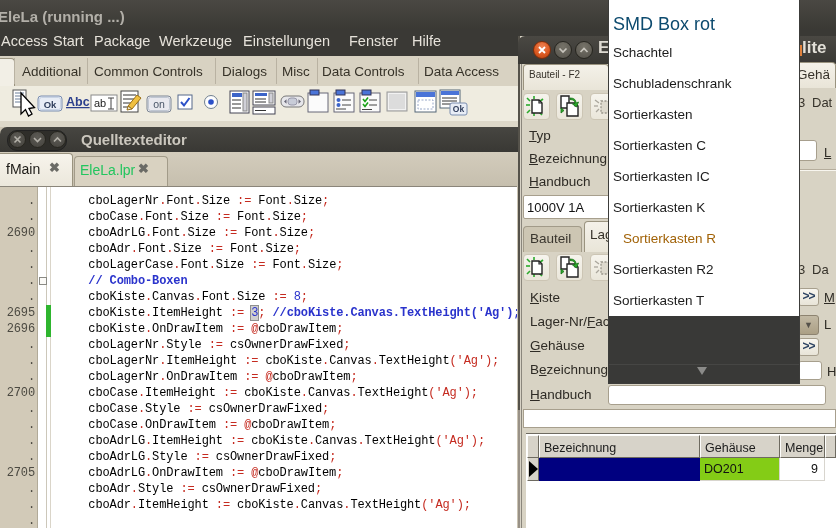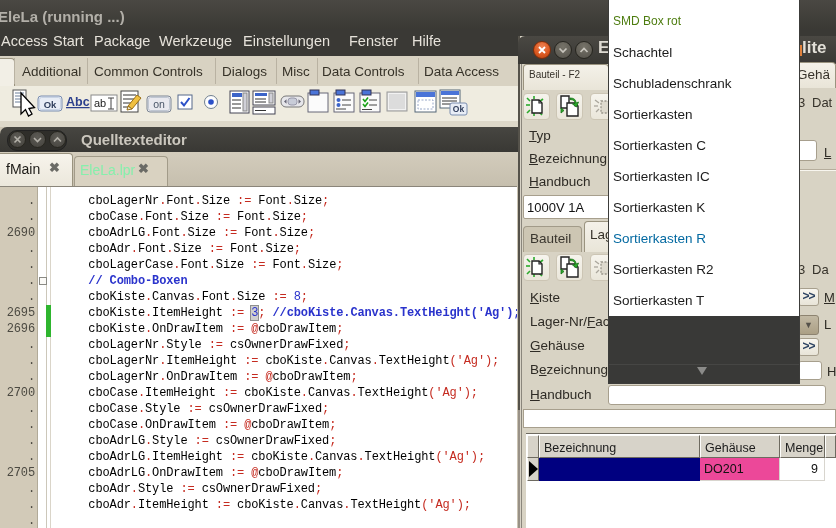--- a/index.html
+++ b/index.html
@@ -186,21 +186,21 @@
 <div class="abs" style="left:29px;top:131px;width:17px;height:17px;border-radius:50%;background:radial-gradient(circle at 50% 35%,#5d5b55,#44423d);border:1px solid #27261f;box-sizing:border-box;"><svg width="15" height="15">
       <path d="M4 6 L7.5 9.5 L11 6" stroke="#b4b1a9" stroke-width="1.6" fill="none"></path>
     </svg></div>
 <div class="abs" style="left:49px;top:131px;width:17px;height:17px;border-radius:50%;background:radial-gradient(circle at 50% 35%,#5d5b55,#44423d);border:1px solid #27261f;box-sizing:border-box;"><svg width="15" height="15">
       <path d="M4 9.5 L7.5 6 L11 9.5" stroke="#b4b1a9" stroke-width="1.6" fill="none"></path>
     </svg></div>
 <div class="abs" style="left:81px;top:131px;font-size:15px;font-weight:bold;color:#cbc7be;">Quelltexteditor</div>
 
 <div class="abs" style="left:0;top:152px;width:518px;height:34px;background:linear-gradient(#d3ccbc,#c6bfae);"></div>
 <div class="abs" style="left:74px;top:156px;width:92px;height:30px;background:#d9d2c1;border:1px solid #a29b89;border-bottom:none;border-radius:4px 4px 0 0;"></div>
-<div class="abs" style="left:80px;top:162px;font-size:14px;color:#86efac;">EleLa.lpr</div>
+<div class="abs" style="left:80px;top:162px;font-size:14px;color:#22c55e;">EleLa.lpr</div>
 <div class="abs" style="left:138px;top:161px;font-size:13px;font-weight:bold;color:#6b6b66;">✖</div>
 <div class="abs" style="left:-6px;top:153px;width:77px;height:33px;background:linear-gradient(#f7f4ec,#ebe7db);border:1px solid #9a937f;border-bottom:none;border-radius:4px 4px 0 0;"></div>
 <div class="abs" style="left:6px;top:161px;font-size:14px;color:#1d1b17;">fMain</div>
 <div class="abs" style="left:49px;top:160px;font-size:13px;font-weight:bold;color:#6b6b66;">✖</div>
 
 <div class="abs" style="left:0;top:186px;width:517px;height:342px;background:#fff;border-top:1px solid #8a857a;box-sizing:border-box;"></div>
 <div class="abs" style="left:0;top:187px;width:37px;height:341px;background:#d2cab8;"></div>
 <div class="abs" style="left:37px;top:187px;width:1px;height:341px;background:#b1aa98;"></div>
 <div class="abs" style="left:46px;top:187px;width:1px;height:341px;background:#ccc7ba;"></div>
 <div class="abs" style="left:50px;top:187px;width:1px;height:341px;background:#dad5c9;"></div>
@@ -242,22 +242,22 @@
     <pre>    <span class="com">// Combo-Boxen</span></pre>
     <pre>    cboKiste<span class="sym">.</span>Canvas<span class="sym">.</span>Font<span class="sym">.</span>Size<span class="sym"> := </span><span class="num">8</span><span class="sym">;</span></pre>
     <pre>    cboKiste<span class="sym">.</span>ItemHeight<span class="sym"> := </span><span class="num hl">3</span><span class="sym">; </span><span class="com">//cboKiste.Canvas.TextHeight('Ag');</span></pre>
     <pre>    cboKiste<span class="sym">.</span>OnDrawItem<span class="sym"> := </span><span class="sym">@</span>cboDrawItem<span class="sym">;</span></pre>
     <pre>    cboLagerNr<span class="sym">.</span>Style<span class="sym"> := </span>csOwnerDrawFixed<span class="sym">;</span></pre>
     <pre>    cboLagerNr<span class="sym">.</span>ItemHeight<span class="sym"> := </span>cboKiste<span class="sym">.</span>Canvas<span class="sym">.</span>TextHeight<span class="sym">('</span><span class="sym">Ag</span><span class="sym">')</span><span class="sym">;</span></pre>
     <pre>    cboLagerNr<span class="sym">.</span>OnDrawItem<span class="sym"> := </span><span class="sym">@</span>cboDrawItem<span class="sym">;</span></pre>
     <pre>    cboCase<span class="sym">.</span>ItemHeight<span class="sym"> := </span>cboKiste<span class="sym">.</span>Canvas<span class="sym">.</span>TextHeight<span class="sym">('</span><span class="sym">Ag</span><span class="sym">')</span><span class="sym">;</span></pre>
     <pre>    cboCase<span class="sym">.</span>Style<span class="sym"> := </span>csOwnerDrawFixed<span class="sym">;</span></pre>
     <pre>    cboCase<span class="sym">.</span>OnDrawItem<span class="sym"> := </span><span class="sym">@</span>cboDrawItem<span class="sym">;</span></pre>
+    <pre>    cboAdrLG<span class="sym">.</span>ItemHeight<span class="sym"> := </span>cboKiste<span class="sym">.</span>Canvas<span class="sym">.</span>TextHeight<span class="sym">('</span><span class="sym">Ag</span><span class="sym">')</span><span class="sym">;</span></pre>
     <pre>    cboAdrLG<span class="sym">.</span>Style<span class="sym"> := </span>csOwnerDrawFixed<span class="sym">;</span></pre>
-    <pre>    cboAdrLG<span class="sym">.</span>ItemHeight<span class="sym"> := </span>cboKiste<span class="sym">.</span>Canvas<span class="sym">.</span>TextHeight<span class="sym">('</span><span class="sym">Ag</span><span class="sym">')</span><span class="sym">;</span></pre>
     <pre>    cboAdrLG<span class="sym">.</span>OnDrawItem<span class="sym"> := </span><span class="sym">@</span>cboDrawItem<span class="sym">;</span></pre>
     <pre>    cboAdr<span class="sym">.</span>Style<span class="sym"> := </span>csOwnerDrawFixed<span class="sym">;</span></pre>
     <pre>    cboAdr<span class="sym">.</span>ItemHeight<span class="sym"> := </span>cboKiste<span class="sym">.</span>Canvas<span class="sym">.</span>TextHeight<span class="sym">('</span><span class="sym">Ag</span><span class="sym">')</span><span class="sym">;</span></pre>
   </div>
 
 <div class="abs" style="left:518px;top:36px;width:318px;height:492px;background:#d8d3c4;"></div>
 <div class="abs" style="left:518px;top:36px;width:2px;height:374px;background:#55524a;"></div>
 <div class="abs" style="left:518px;top:410px;width:2px;height:118px;background:#989186;"></div>
 <div class="abs" style="left:520px;top:38px;width:1px;height:490px;background:#d8d3c6;"></div>
 <div class="abs" style="left:521px;top:40px;width:1px;height:488px;background:#8a867c;"></div>
@@ -392,35 +392,35 @@
     </div>
     <div style="position:absolute;left:254px;top:1px;width:45px;height:23px;background:#d7d3c9;border-top:1px solid #fdfdfb;border-left:1px solid #fdfdfb;border-right:1px solid #6e6a60;border-bottom:1px solid #6e6a60;box-sizing:border-box;">
       <span style="position:absolute;left:4px;top:5px;font-size:12.5px;color:#1c1c1c;">Menge</span>
     </div>
     <div style="position:absolute;left:299px;top:1px;width:11px;height:23px;background:#d7d3c9;border-top:1px solid #fdfdfb;border-left:1px solid #fdfdfb;border-right:1px solid #6e6a60;border-bottom:1px solid #6e6a60;box-sizing:border-box;">
       <span style="position:absolute;left:4px;top:5px;font-size:12.5px;color:#1c1c1c;"></span>
     </div>
     <div style="position:absolute;left:1px;top:24px;width:12px;height:23px;background:#d7d3c9;border-left:1px solid #fdfdfb;border-right:1px solid #6e6a60;border-bottom:1px solid #6e6a60;box-sizing:border-box;"></div>
     <div style="position:absolute;left:3px;top:27px;width:0;height:0;border-top:8px solid transparent;border-bottom:8px solid transparent;border-left:9px solid #000;"></div>
     <div style="position:absolute;left:13px;top:24px;width:161px;height:23px;background:#000080;"></div>
-    <div style="position:absolute;left:174px;top:24px;width:80px;height:23px;background:#ec4899;border-right:1px solid #d8d5ce;border-bottom:1px solid #d8d5ce;box-sizing:border-box;">
+    <div style="position:absolute;left:174px;top:24px;width:80px;height:23px;background:#84cc16;border-right:1px solid #d8d5ce;border-bottom:1px solid #d8d5ce;box-sizing:border-box;">
       <span style="position:absolute;left:4px;top:4px;font-size:12.5px;color:#111;">DO201</span>
     </div>
     <div style="position:absolute;left:254px;top:24px;width:45px;height:23px;background:#fff;border-right:1px solid #d8d5ce;border-bottom:1px solid #d8d5ce;box-sizing:border-box;">
       <span style="position:absolute;right:6px;top:4px;font-size:12.5px;color:#111;">9</span>
     </div>
   </div>
 
 <div class="abs" id="popup" style="left:608px;top:0;width:192px;height:384px;background:#fff;border-left:1px solid #3c3c3a;border-right:1px solid #3c3c3a;border-bottom:1px solid #3c3c3a;box-sizing:border-box;">
-    <div style="position:absolute;left:4px;top:14px;font-size:12px;color:#4d7c0f;">SMD Box rot</div>
+    <div style="position:absolute;left:4px;top:14px;font-size:18px;color:#0c4a6e;">SMD Box rot</div>
     <div style="position:absolute;left:4px;top:45px;font-size:13.5px;color:#1c1c1c;">Schachtel</div>
     <div style="position:absolute;left:4px;top:76px;font-size:13.5px;color:#1c1c1c;">Schubladenschrank</div>
     <div style="position:absolute;left:4px;top:107px;font-size:13.5px;color:#1c1c1c;">Sortierkasten</div>
     <div style="position:absolute;left:4px;top:138px;font-size:13.5px;color:#1c1c1c;">Sortierkasten C</div>
     <div style="position:absolute;left:4px;top:169px;font-size:13.5px;color:#1c1c1c;">Sortierkasten IC</div>
     <div style="position:absolute;left:4px;top:200px;font-size:13.5px;color:#1c1c1c;">Sortierkasten K</div>
-    <div style="position:absolute;left:4px;top:231px;font-size:13.5px;color:#0369a1;">Sortierkasten R</div>
+    <div style="position:absolute;left:14px;top:231px;font-size:13.5px;color:#a16207;">Sortierkasten R</div>
     <div style="position:absolute;left:4px;top:262px;font-size:13.5px;color:#1c1c1c;">Sortierkasten R2</div>
     <div style="position:absolute;left:4px;top:293px;font-size:13.5px;color:#1c1c1c;">Sortierkasten T</div>
     <div style="position:absolute;left:0;top:316px;width:190px;height:67px;background:#393937;"></div>
     <div style="position:absolute;left:0;top:364px;width:190px;height:1px;background:#464644;"></div>
     <div style="position:absolute;left:88px;top:367px;width:0;height:0;border-left:5.5px solid transparent;border-right:5.5px solid transparent;border-top:8px solid #8b8b89;"></div>
   </div>
 
 </body></html>

